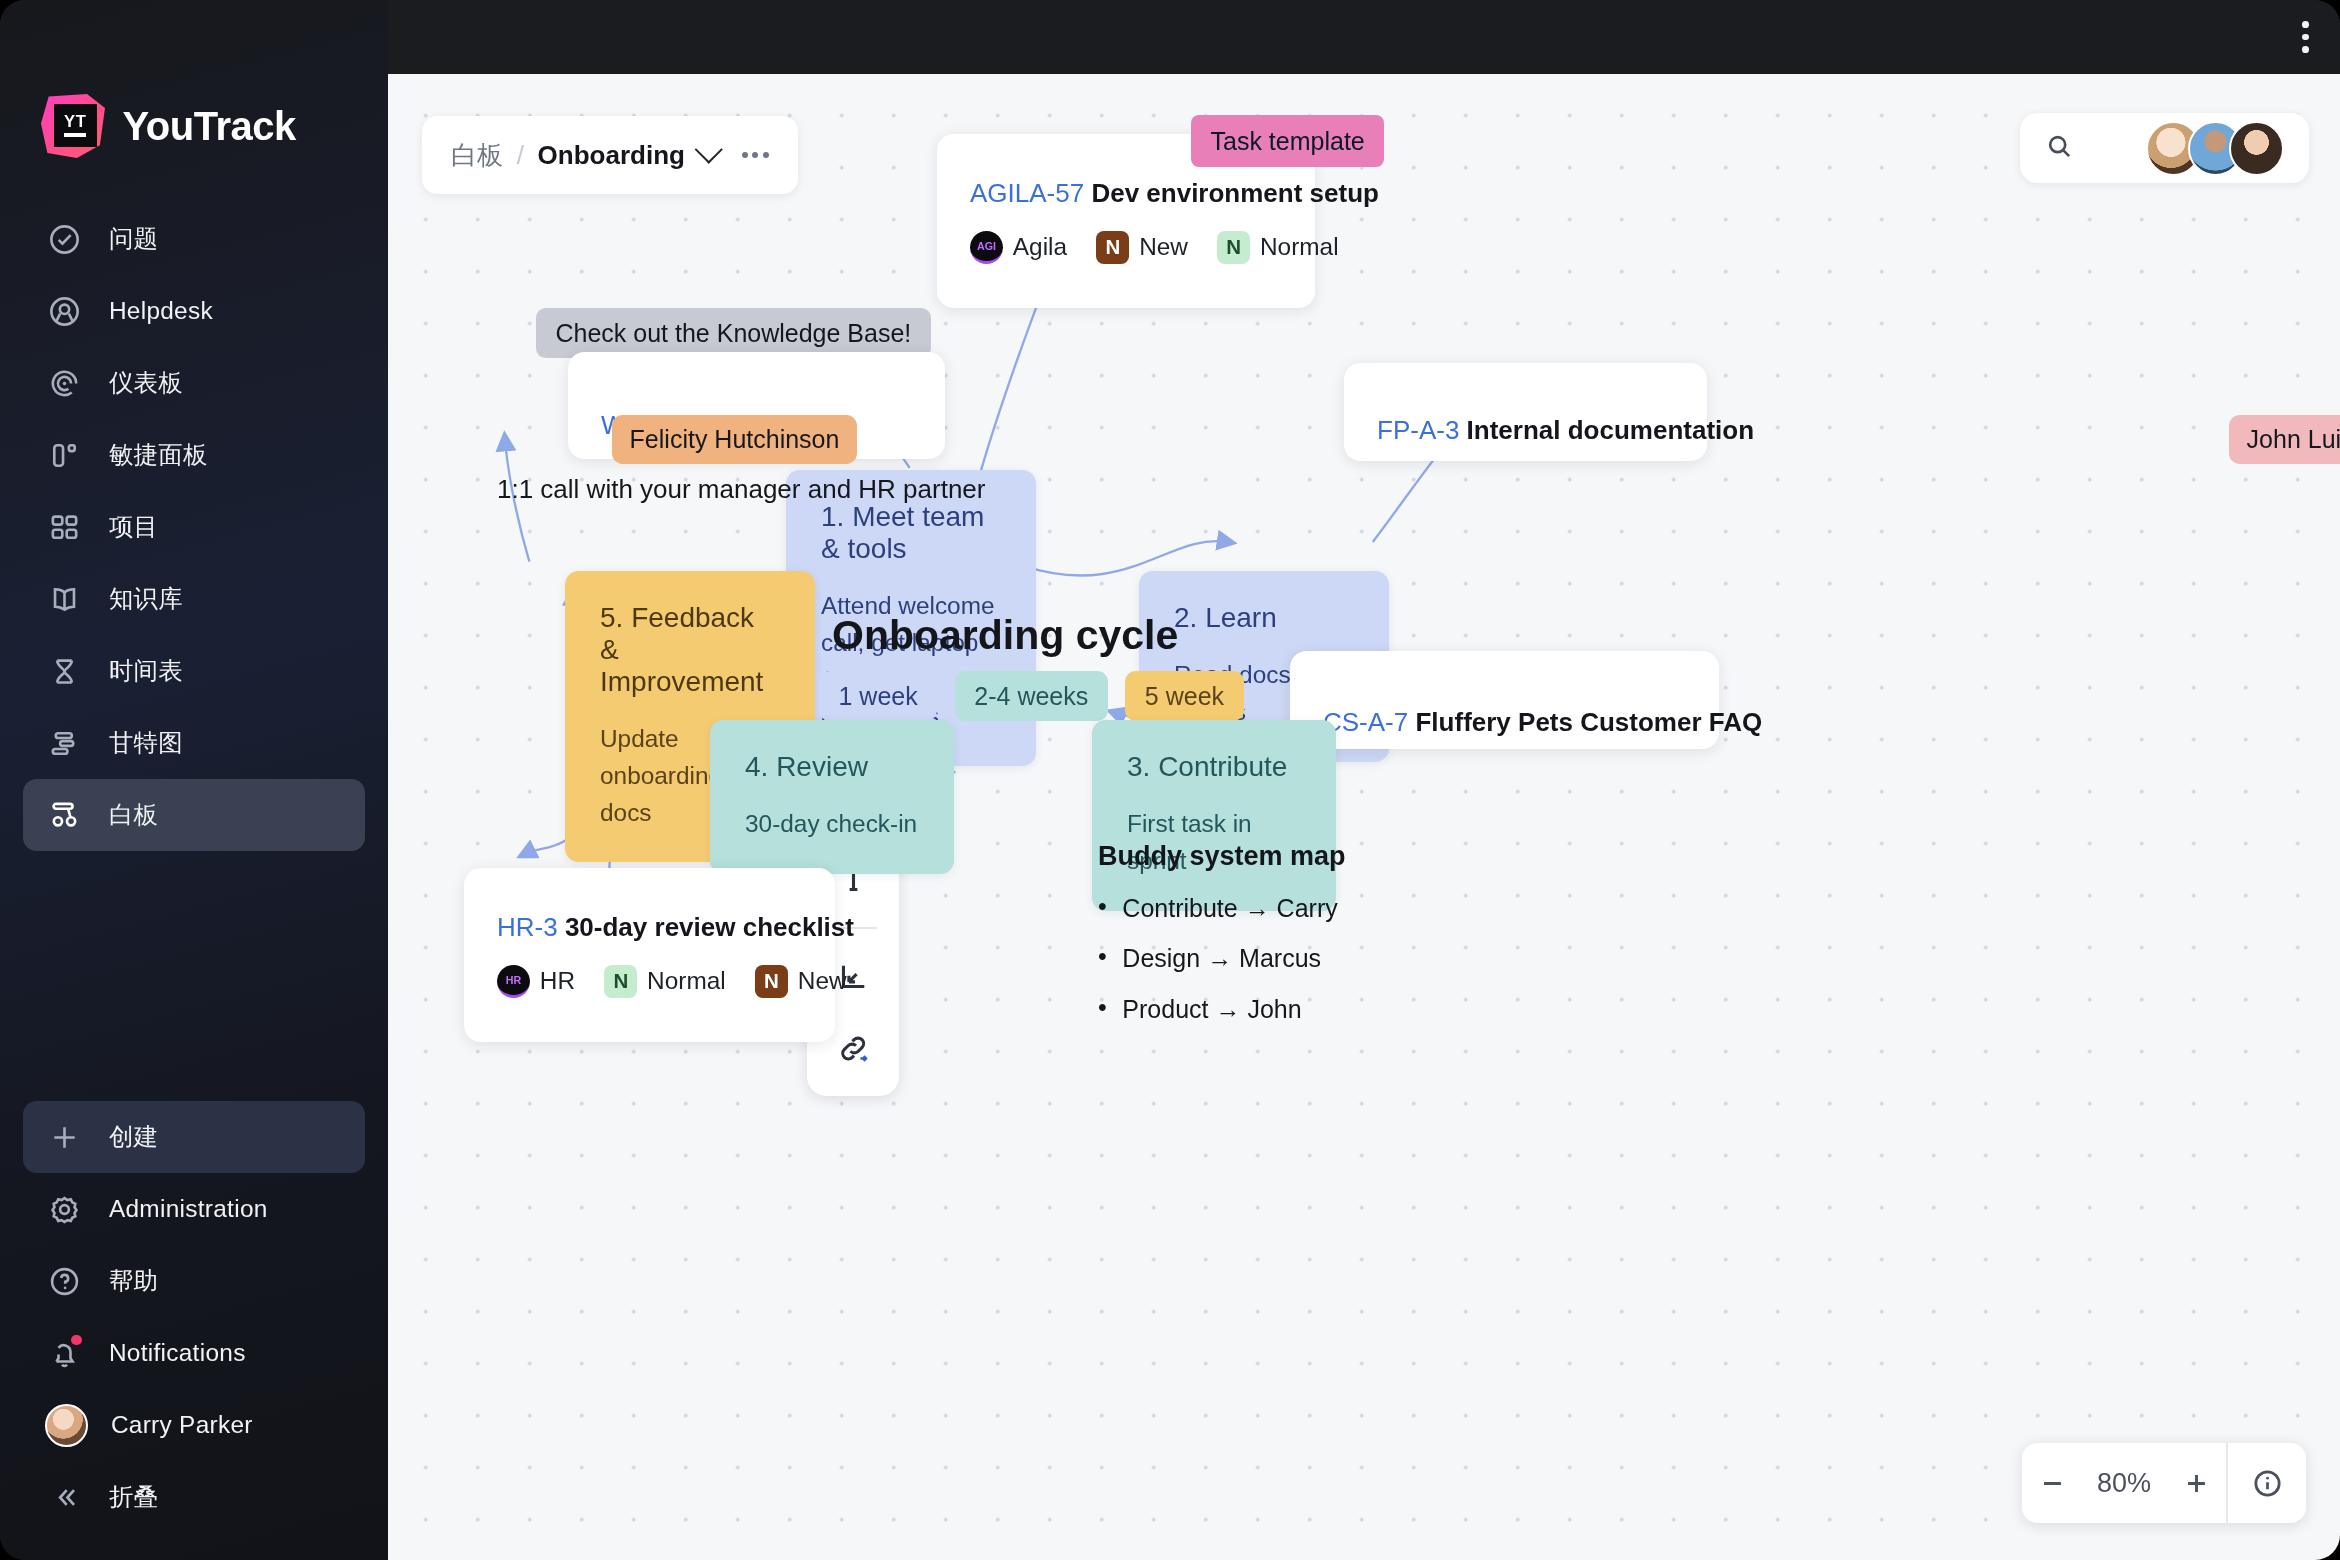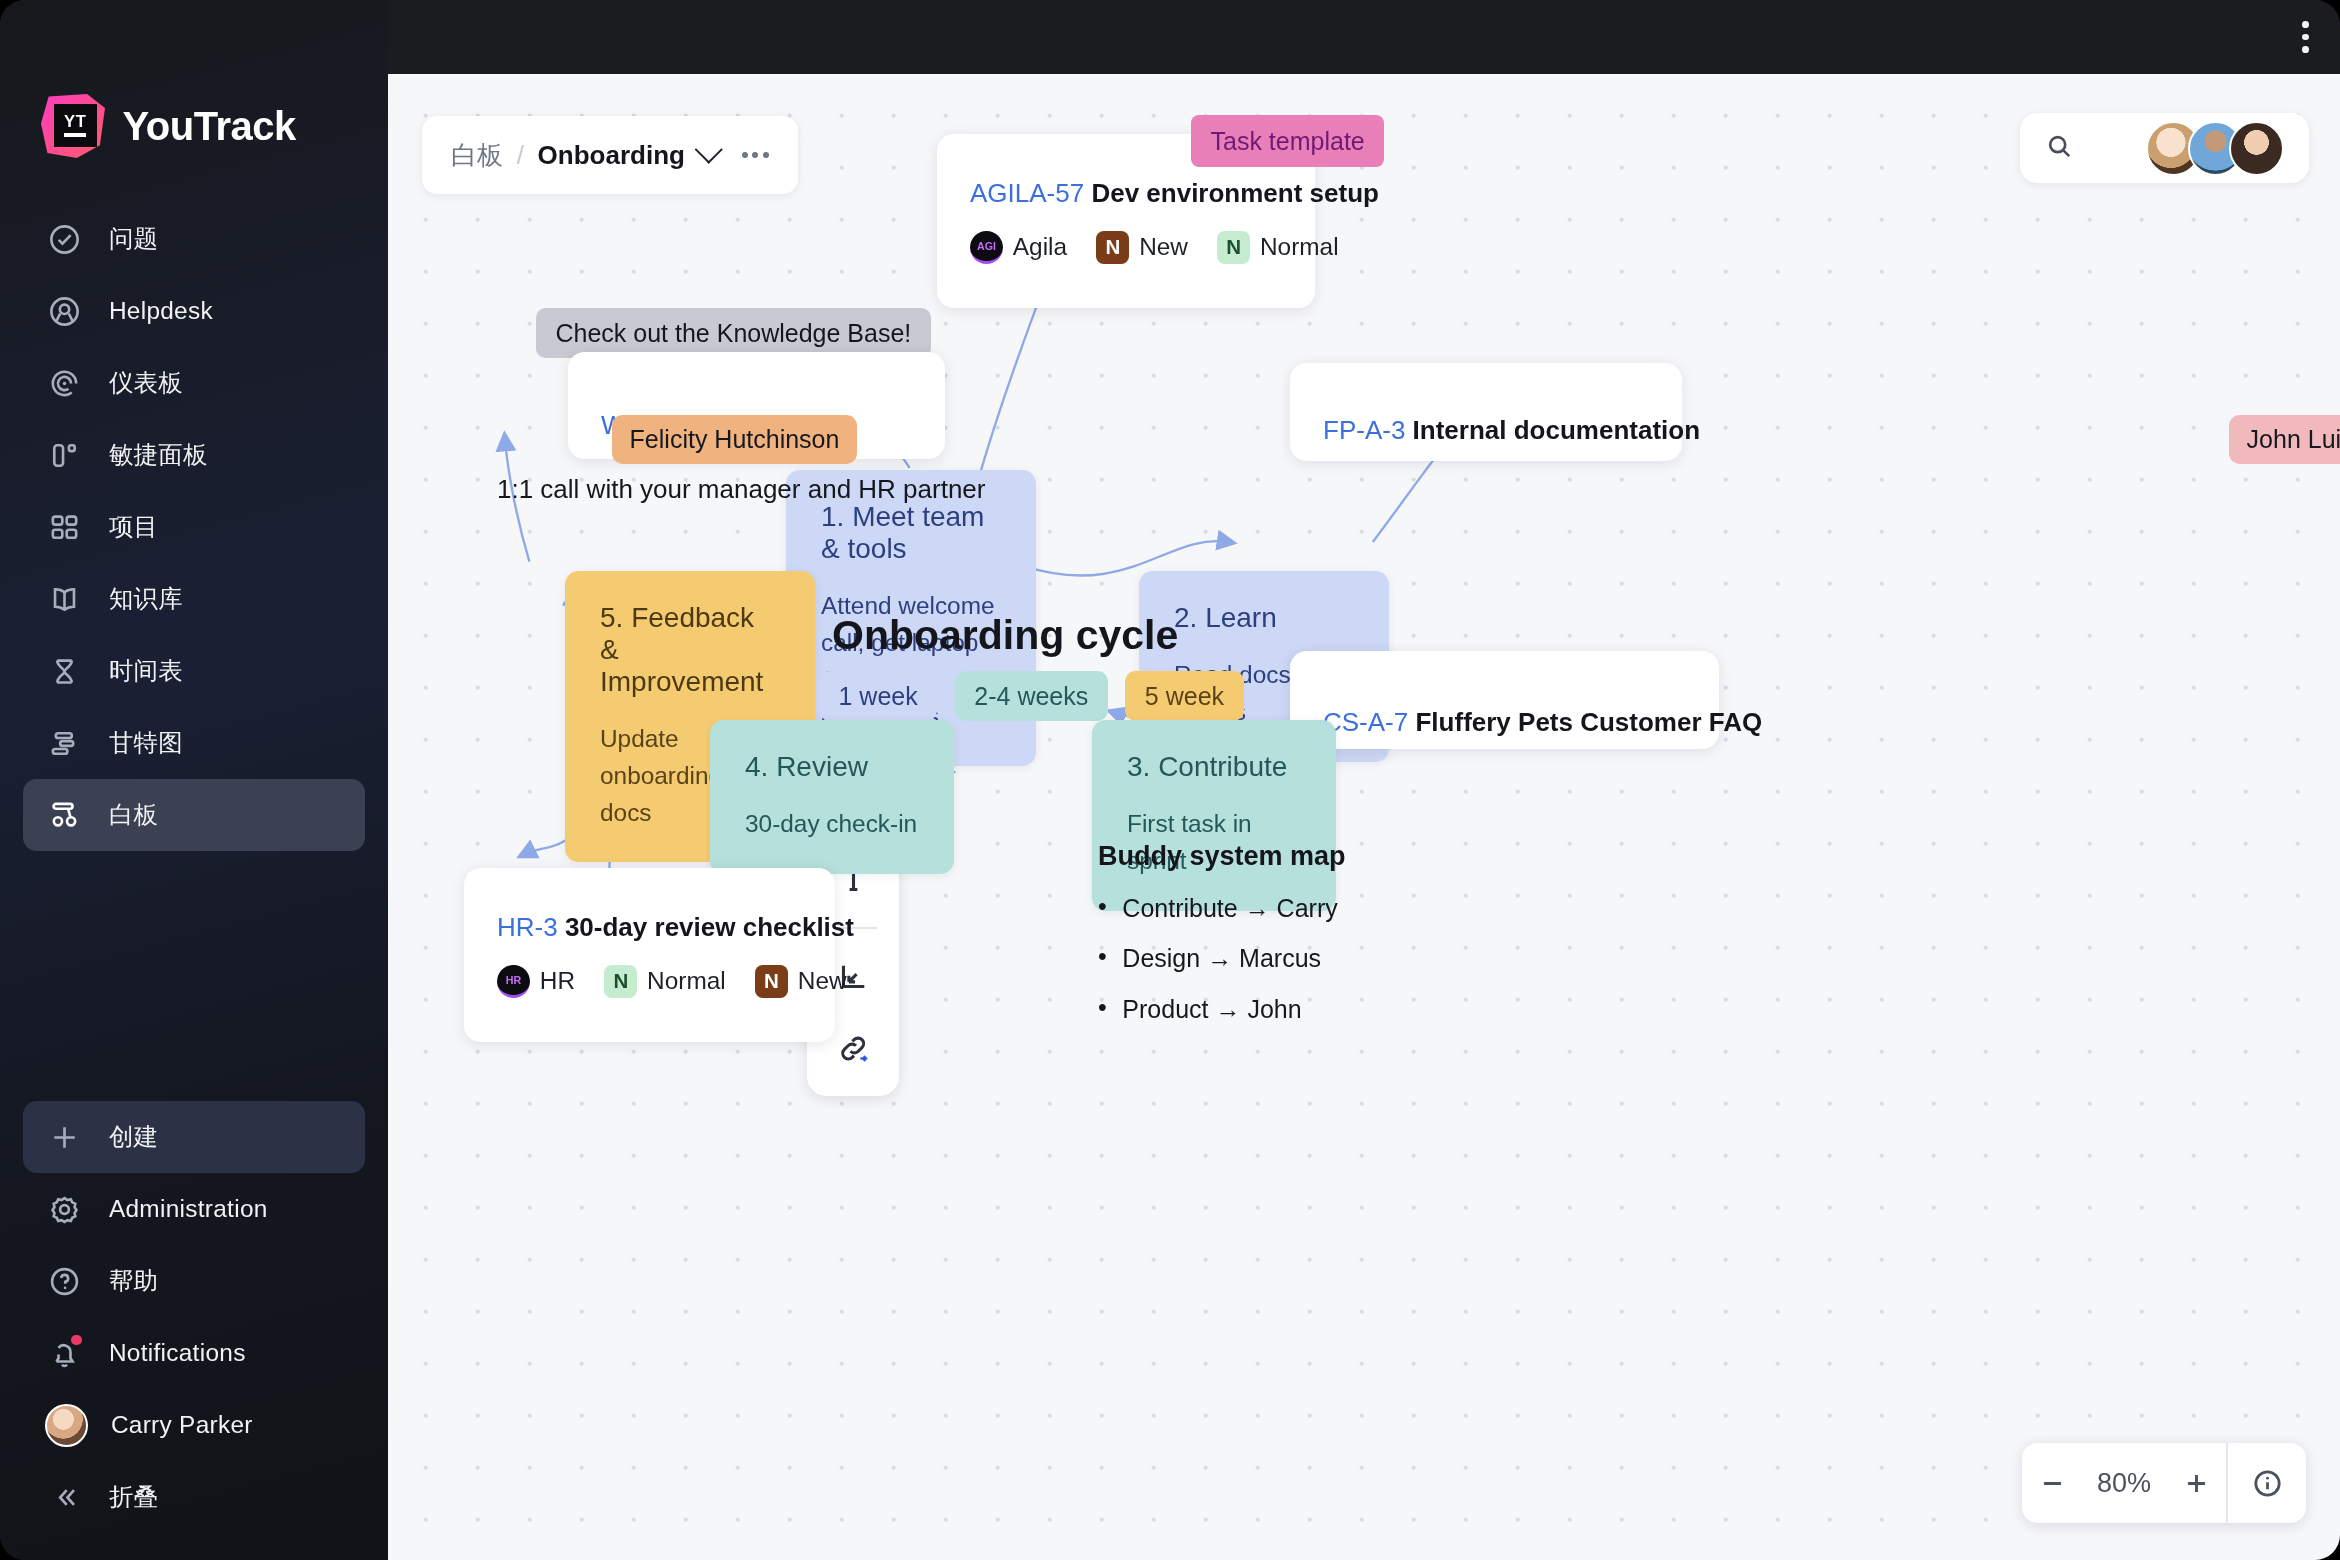--- a/index.html
+++ b/index.html
@@ -152,21 +152,21 @@
     color: #c66bff; font-size: 10.7px; font-weight: 700;
     display: flex; align-items: center; justify-content: center;
     border-bottom: 3.9px solid #a44cf0; overflow: hidden;
   }
   .chip-sq { width: 33px; height: 33px; border-radius: 7.8px; display: flex; align-items: center; justify-content: center; font-size: 20.5px; font-weight: 600; }
   .chip-new { background: #7a3d17; color: #fff; }
   .chip-normal { background: #c6ecd0; color: #1d4f2c; }
   .meta-lbl { font-size: 24.4px; color: #1d2128; }
 
   .pill-tag {
-    position: absolute; background: #e87fb9; color: #701a75;
+    position: absolute; background: #e87fb9; color: #0f172a;
     border-radius: 8px; padding: 11.7px 19.5px; font-size: 25px; white-space: nowrap;
   }
   .tooltip-tag {
     position: absolute; background: #c7cad2; color: #15171c;
     border-radius: 9.8px; padding: 10.7px 19.5px; font-size: 25px; white-space: nowrap;
   }
   .cursor-tag {
     position: absolute; border-radius: 10.7px; padding: 9.8px 17.6px;
     font-size: 25px; white-space: nowrap; color: #16181d;
   }
@@ -500,21 +500,21 @@
     <svg class="cursor-arrow" style="left:1838px; top:302px;" width="27" height="33" viewBox="0 0 28 34">
       <path d="M2,2 L2,24 L8,18 L13,28 L17,26 L12.5,16.5 L21,16 z" fill="none" stroke="#d9545f" stroke-width="2.2"></path>
     </svg>
     <div class="cursor-tag" style="left:1841px; top:341px; background:#f2b9bd;">John Luis</div>
 
     <div class="obj note blue" style="left:398px; top:396px; width:250px;">
       <div class="nt-title">1. Meet team &amp; tools</div>
       <div class="nt-body">Attend welcome call, get laptop &amp; access credentials</div>
     </div>
 
-    <div class="obj ticket" style="left:902px; top:289px; width:392px; height:98px;">
+    <div class="obj ticket" style="left:956px; top:289px; width:363px; height:98px;">
       <div class="tk-title" style="margin-top:7.8px">
         <span class="tk-id">FP-A-3</span>
         <span>Internal documentation</span>
       </div>
     </div>
 
     <div class="obj freetext" style="left:109px; top:400px;">1:1 call with your manager and HR partner</div>
 
     <div class="obj note amber" style="left:177px; top:497px; width:250px;">
       <div class="nt-title">5. Feedback &amp; Improvement</div>

